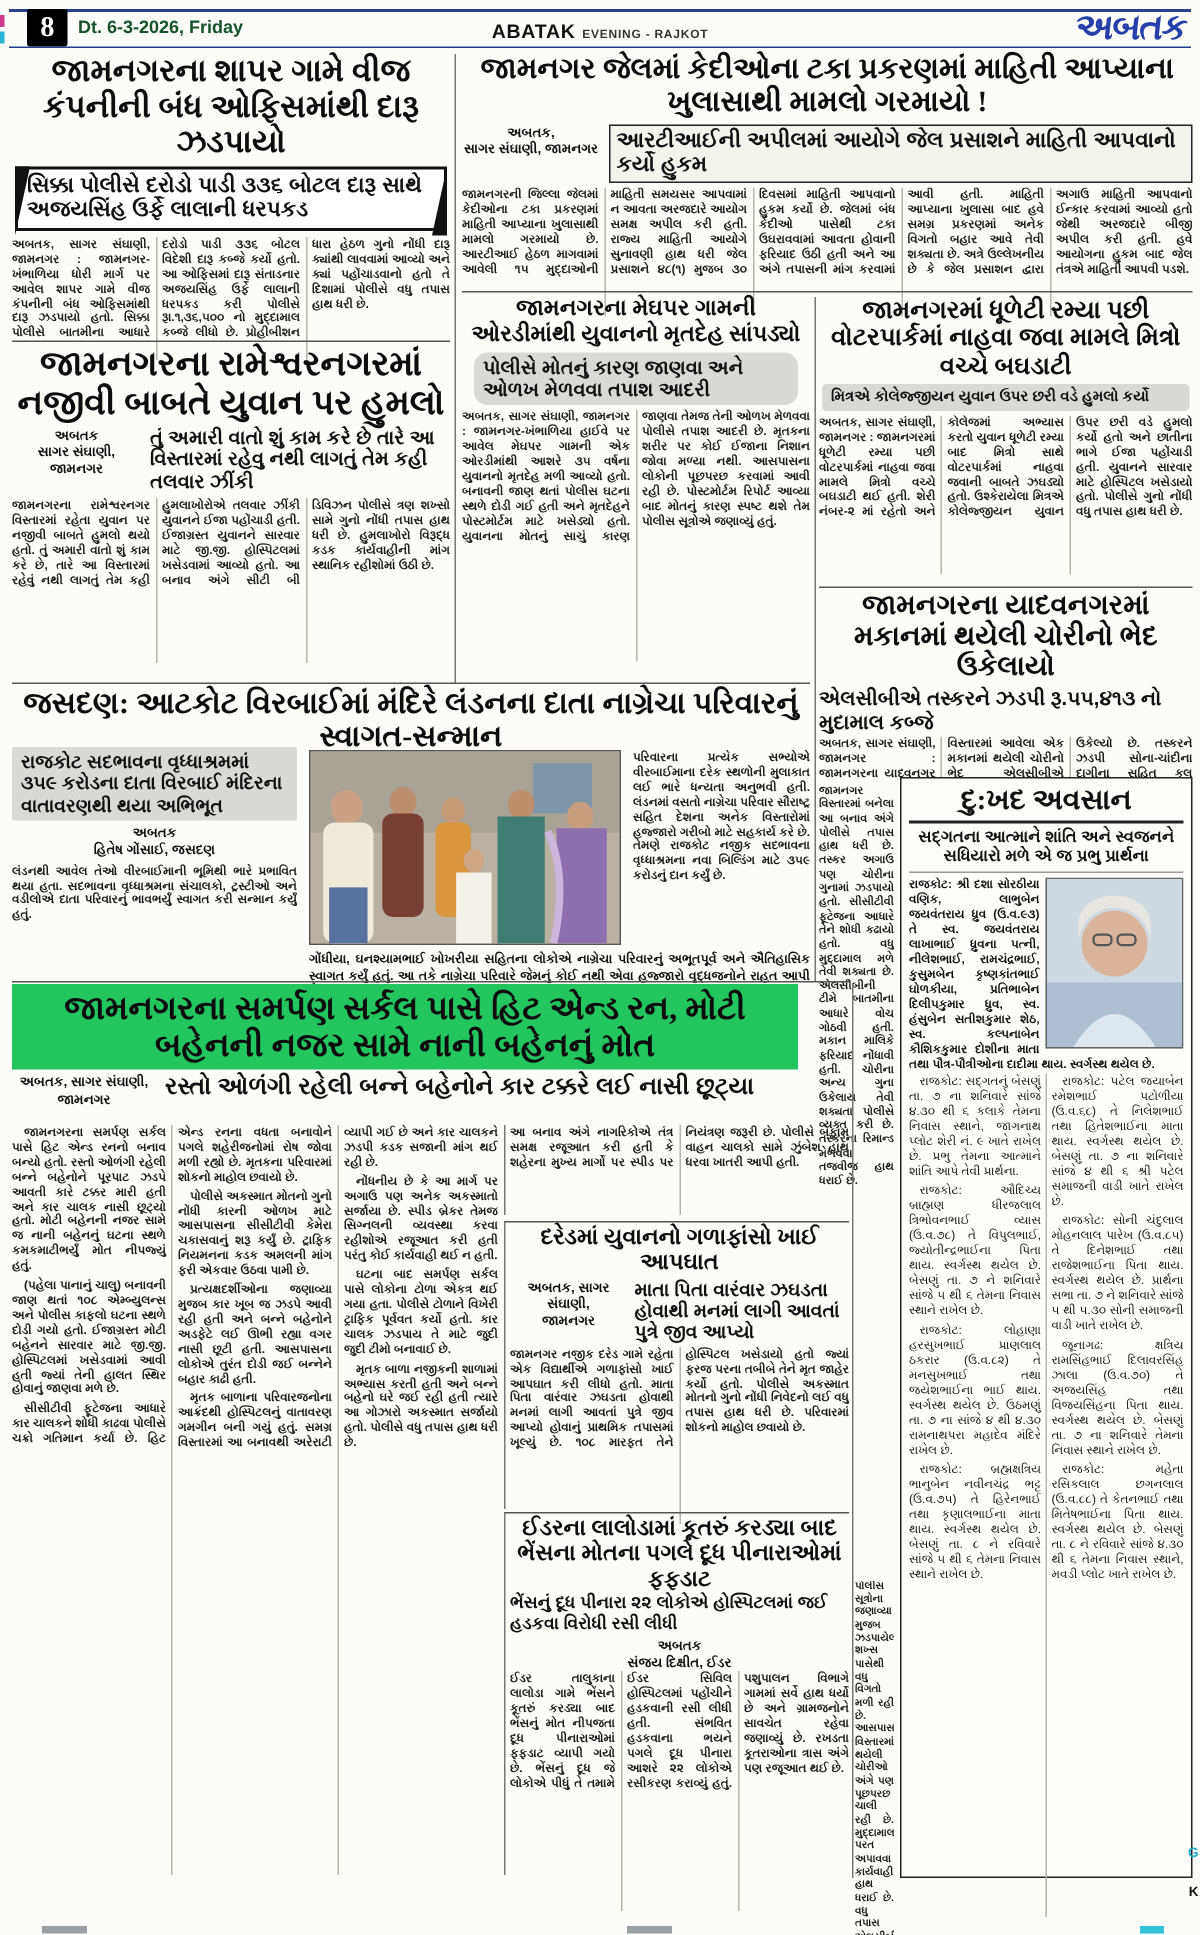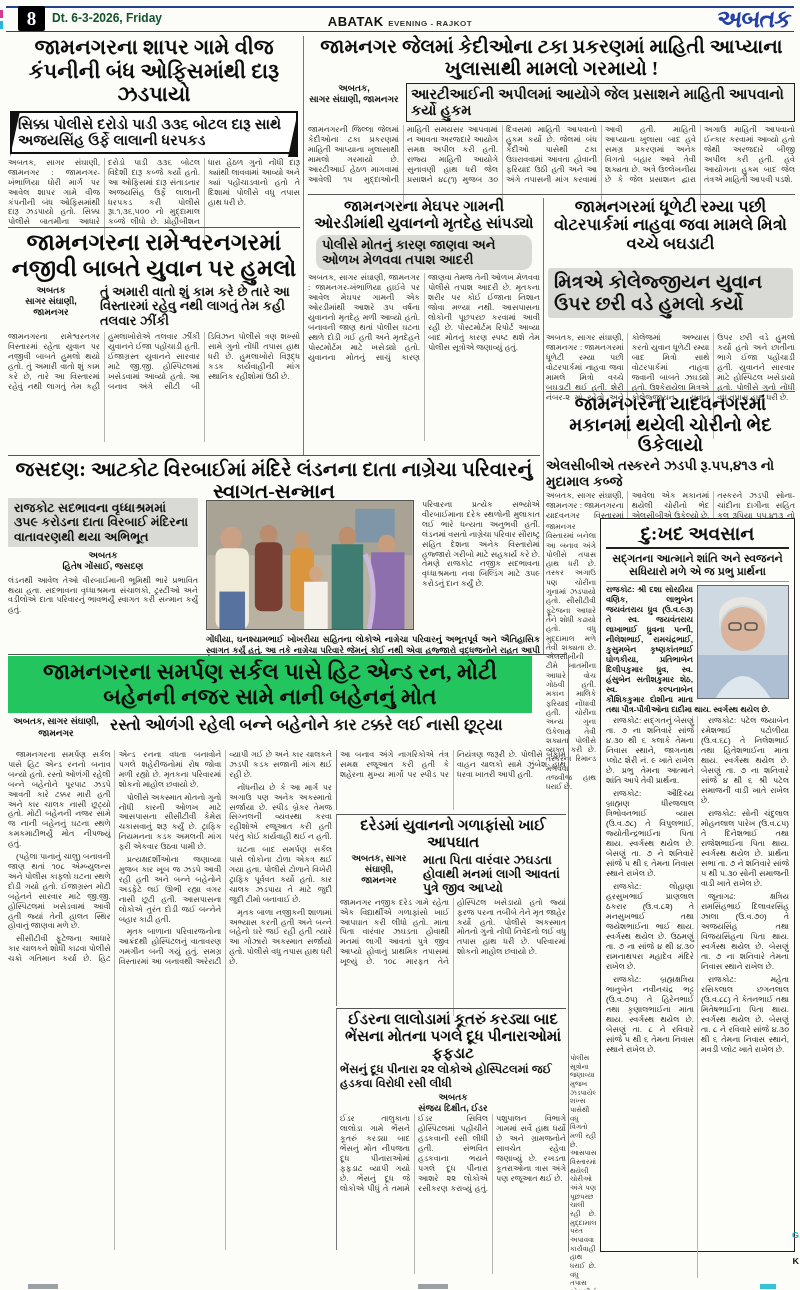--- a/index.html
+++ b/index.html
@@ -21,21 +21,21 @@
   .hdr-logo { position:absolute; right:10px; top:5px; font-size:24px; font-weight:bold; color:#2540a8;
     transform:skewX(-6deg); letter-spacing:-1px; }
   .regmark { position:absolute; }
   
   .art { position:absolute; }
   .hl { font-weight:bold; text-align:center; color:#0d0d0d; line-height:1.12;
     font-family:"Liberation Serif","DejaVu Serif",serif; }
   .sub { font-weight:bold; text-align:left; line-height:1.15; }
   .byline { font-size:9px; font-weight:bold; text-align:center; white-space:pre-line; line-height:1.25; }
   .body { font-size:8px; line-height:1.24; text-align:justify; color:#1c1c1c; overflow:hidden;
-    column-gap:8px; column-rule:1px solid #b5b5b0; }
+    column-gap:8px; column-rule:1px solid #b5b5b0;font-weight:bold; }
   .body p { margin:0 0 3px 0; text-indent:8px; }
   .c2{column-count:2}.c3{column-count:3}.c5{column-count:5}
   .boxed { border:2px solid #111; padding:3px 6px; position:relative; background:#fff; }
   .boxed:before, .boxed:after { content:""; position:absolute; top:-2px; width:0; height:0;
     border-style:solid; }
   .boxed:before { left:-2px; border-width:46px 10px 0 0; border-color:#111 transparent transparent transparent; }
   .boxed:after { right:-2px; border-width:0 0 46px 10px; border-color:transparent transparent #111 transparent; }
   .graybox { background:#d9d9d5; border-radius:9px; padding:3px 6px; }
   .vrule { position:absolute; width:0; border-left:1px solid #777; }
   .hrule { position:absolute; height:0; border-top:1px solid #555; }
@@ -103,21 +103,21 @@
   </div>
 
   <div class="art" style="left:308px;top:198px;width:232px;height:256px">
     <div class="hl" style="font-size:15px">જામનગરના મેઘપર ગામની ઓરડીમાંથી યુવાનનો મૃતદેહ સાંપડ્યો</div>
     <div class="graybox sub" style="font-size:13px;margin:3px 8px">પોલીસે મોતનું કારણ જાણવા અને ઓળખ મેળવવા તપાશ આદરી</div>
     <div class="body c2" style="height:168px">અબતક, સાગર સંઘાણી, જામનગર : જામનગર-ખંભાળિયા હાઈવે પર આવેલ મેઘપર ગામની એક ઓરડીમાંથી આશરે ૩૫ વર્ષના યુવાનનો મૃતદેહ મળી આવ્યો હતો. બનાવની જાણ થતાં પોલીસ ઘટના સ્થળે દોડી ગઈ હતી અને મૃતદેહને પોસ્ટમોર્ટમ માટે ખસેડ્યો હતો. યુવાનના મોતનું સાચું કારણ જાણવા તેમજ તેની ઓળખ મેળવવા પોલીસે તપાશ આદરી છે. મૃતકના શરીર પર કોઈ ઈજાના નિશાન જોવા મળ્યા નથી. આસપાસના લોકોની પૂછપરછ કરવામાં આવી રહી છે. પોસ્ટમોર્ટમ રિપોર્ટ આવ્યા બાદ મોતનું કારણ સ્પષ્ટ થશે તેમ પોલીસ સૂત્રોએ જણાવ્યું હતું.</div>
   </div>
 
   <div class="art" style="left:546px;top:198px;width:249px;height:192px">
     <div class="hl" style="font-size:16.5px">જામનગરમાં ધૂળેટી રમ્યા પછી વોટરપાર્કમાં નાહવા જવા મામલે મિત્રો વચ્ચે બઘડાટી</div>
-    <div class="graybox sub" style="font-size:19px;margin:15px 2px;border-radius:3px">મિત્રએ કોલેજ્જીયન યુવાન ઉપર છરી વડે હુમલો કર્યો</div>
+    <div class="graybox sub" style="font-size:10px;margin:3px 2px;border-radius:3px">મિત્રએ કોલેજ્જીયન યુવાન ઉપર છરી વડે હુમલો કર્યો</div>
     <div class="body c3" style="height:106px">અબતક, સાગર સંઘાણી, જામનગર : જામનગરમાં ધૂળેટી રમ્યા પછી વોટરપાર્કમાં નાહવા જવા મામલે મિત્રો વચ્ચે બઘડાટી થઈ હતી. શેરી નંબર-૨ માં રહેતો અને કોલેજમાં અભ્યાસ કરતો યુવાન ધૂળેટી રમ્યા બાદ મિત્રો સાથે વોટરપાર્કમાં નાહવા જવાની બાબતે ઝઘડ્યો હતો. ઉશ્કેરાયેલા મિત્રએ કોલેજ્જીયન યુવાન ઉપર છરી વડે હુમલો કર્યો હતો અને છાતીના ભાગે ઈજા પહોંચાડી હતી. યુવાનને સારવાર માટે હોસ્પિટલ ખસેડાયો હતો. પોલીસે ગુનો નોંધી વધુ તપાસ હાથ ધરી છે.</div>
   </div>
 
   <div class="art" style="left:546px;top:394px;width:249px;height:860px">
     <div class="hl" style="font-size:18.5px">જામનગરના યાદવનગરમાં મકાનમાં થયેલી ચોરીનો ભેદ ઉકેલાયો</div>
     <div class="sub" style="font-size:13.5px;margin:2px 0">એલસીબીએ તસ્કરને ઝડપી રૂ.૫૫,૪૧૩ નો મુદામાલ કબ્જે</div>
     <div class="body c3" style="height:34px">અબતક, સાગર સંઘાણી, જામનગર : જામનગરના યાદવનગર વિસ્તારમાં આવેલા એક મકાનમાં થયેલી ચોરીનો ભેદ એલસીબીએ ઉકેલ્યો છે. તસ્કરને ઝડપી સોના-ચાંદીના દાગીના સહિત કુલ રૂપિયા ૫૫,૪૧૩ નો મુદ્દામાલ કબ્જે લીધો છે. તેની પૂછપરછમાં ઘરફોડ ચોરીની કબૂલાત કરી હતી.</div>
     <div class="body" style="position:absolute;left:0;top:128px;width:50px;height:526px;font-size:7.5px">જામનગર વિસ્તારમાં બનેલા આ બનાવ અંગે પોલીસે તપાસ હાથ ધરી છે. તસ્કર અગાઉ પણ ચોરીના ગુનામાં ઝડપાયો હતો. સીસીટીવી ફૂટેજના આધારે તેને શોધી કઢાયો હતો. વધુ મુદ્દામાલ મળે તેવી શક્યતા છે. એલસીબીની ટીમે બાતમીના આધારે વોચ ગોઠવી હતી. મકાન માલિકે ફરિયાદ નોંધાવી હતી. ચોરીના અન્ય ગુના ઉકેલાય તેવી શક્યતા પોલીસે વ્યક્ત કરી છે. તસ્કરના રિમાન્ડ મેળવવા તજવીજ હાથ ધરાઈ છે.</div>
     <div class="body" style="position:absolute;left:24px;top:660px;width:26px;height:592px;font-size:7px">પોલીસ સૂત્રોના જણાવ્યા મુજબ ઝડપાયેલ શખ્સ પાસેથી વધુ વિગતો મળી રહી છે. આસપાસના વિસ્તારમાં થયેલી ચોરીઓ અંગે પણ પૂછપરછ ચાલી રહી છે. મુદ્દામાલ પરત અપાવવા કાર્યવાહી હાથ ધરાઈ છે. વધુ તપાસ એલસીબી ચલાવી રહી છે.</div>
 

